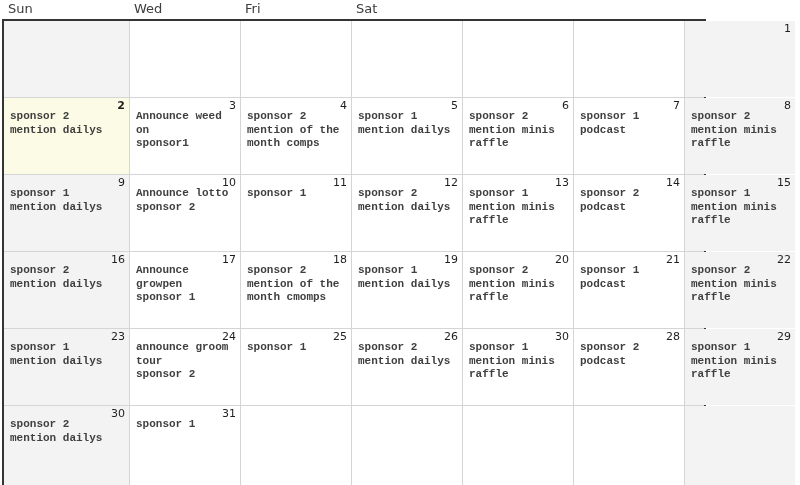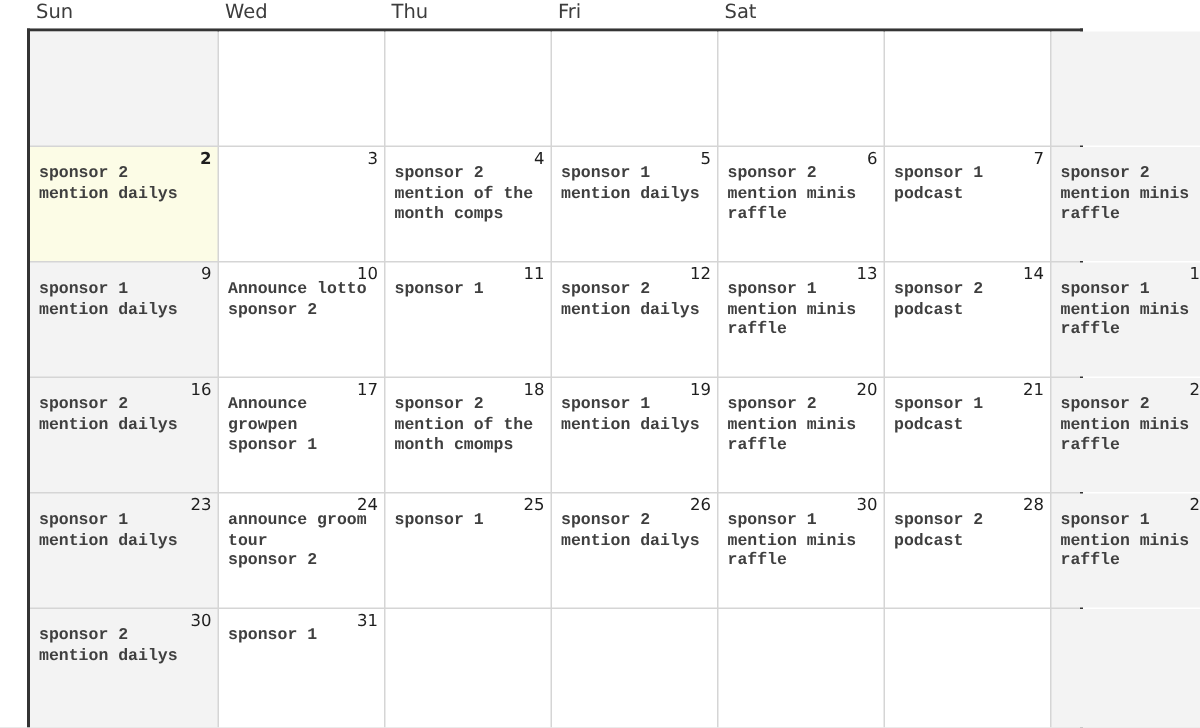--- a/index.html
+++ b/index.html
@@ -2,21 +2,21 @@
 <html><head>
 <meta charset="utf-8">
 <style>
   html,body{margin:0;padding:0;}
   body{
     width:800px;height:485px;overflow:hidden;
     background:#ffffff;
     font-family:"DejaVu Sans","Liberation Sans",sans-serif;
     -webkit-font-smoothing:antialiased;
   }
-  .calendar{width:704px;margin-left:18px;border-radius:25px;}
+  .calendar{width:704px;margin-left:2px;border-radius:25px;}
   .day-headers{
     display:grid;
     grid-template-columns:126px repeat(6,111px);
     height:19px;
   }
   .day-header{
     font-size:13px;color:#3c3c3c;
     padding-left:6px;line-height:17px;
     white-space:nowrap;
   }
@@ -52,21 +52,20 @@
     white-space:nowrap;
   }
 </style>
 </head>
 <body>
 
 <div class="calendar">
   <div class="day-headers">
     <div class="day-header">Sun</div>
     <div class="day-header">Wed</div>
-    <div class="day-header">Thu</div>
     <div class="day-header">Fri</div>
     <div class="day-header">Sat</div>
   </div>
   <div class="grid" id="calendar-grid">
       <div class="cell weekend">
         <div class="events"></div>
       </div>
       <div class="cell">
         <div class="events"></div>
       </div>
@@ -88,20 +87,25 @@
       </div>
       <div class="cell weekend today">
         <div class="date">2</div>
         <div class="events">
           <div class="event-line">sponsor 2</div>
           <div class="event-line">mention dailys</div>
         </div>
       </div>
       <div class="cell">
         <div class="date">3</div>
+        <div class="events">
+          <div class="event-line">Announce weed</div>
+          <div class="event-line">on</div>
+          <div class="event-line">sponsor1</div>
+        </div>
       </div>
       <div class="cell">
         <div class="date">4</div>
         <div class="events">
           <div class="event-line">sponsor 2</div>
           <div class="event-line">mention of the</div>
           <div class="event-line">month comps</div>
         </div>
       </div>
       <div class="cell">

